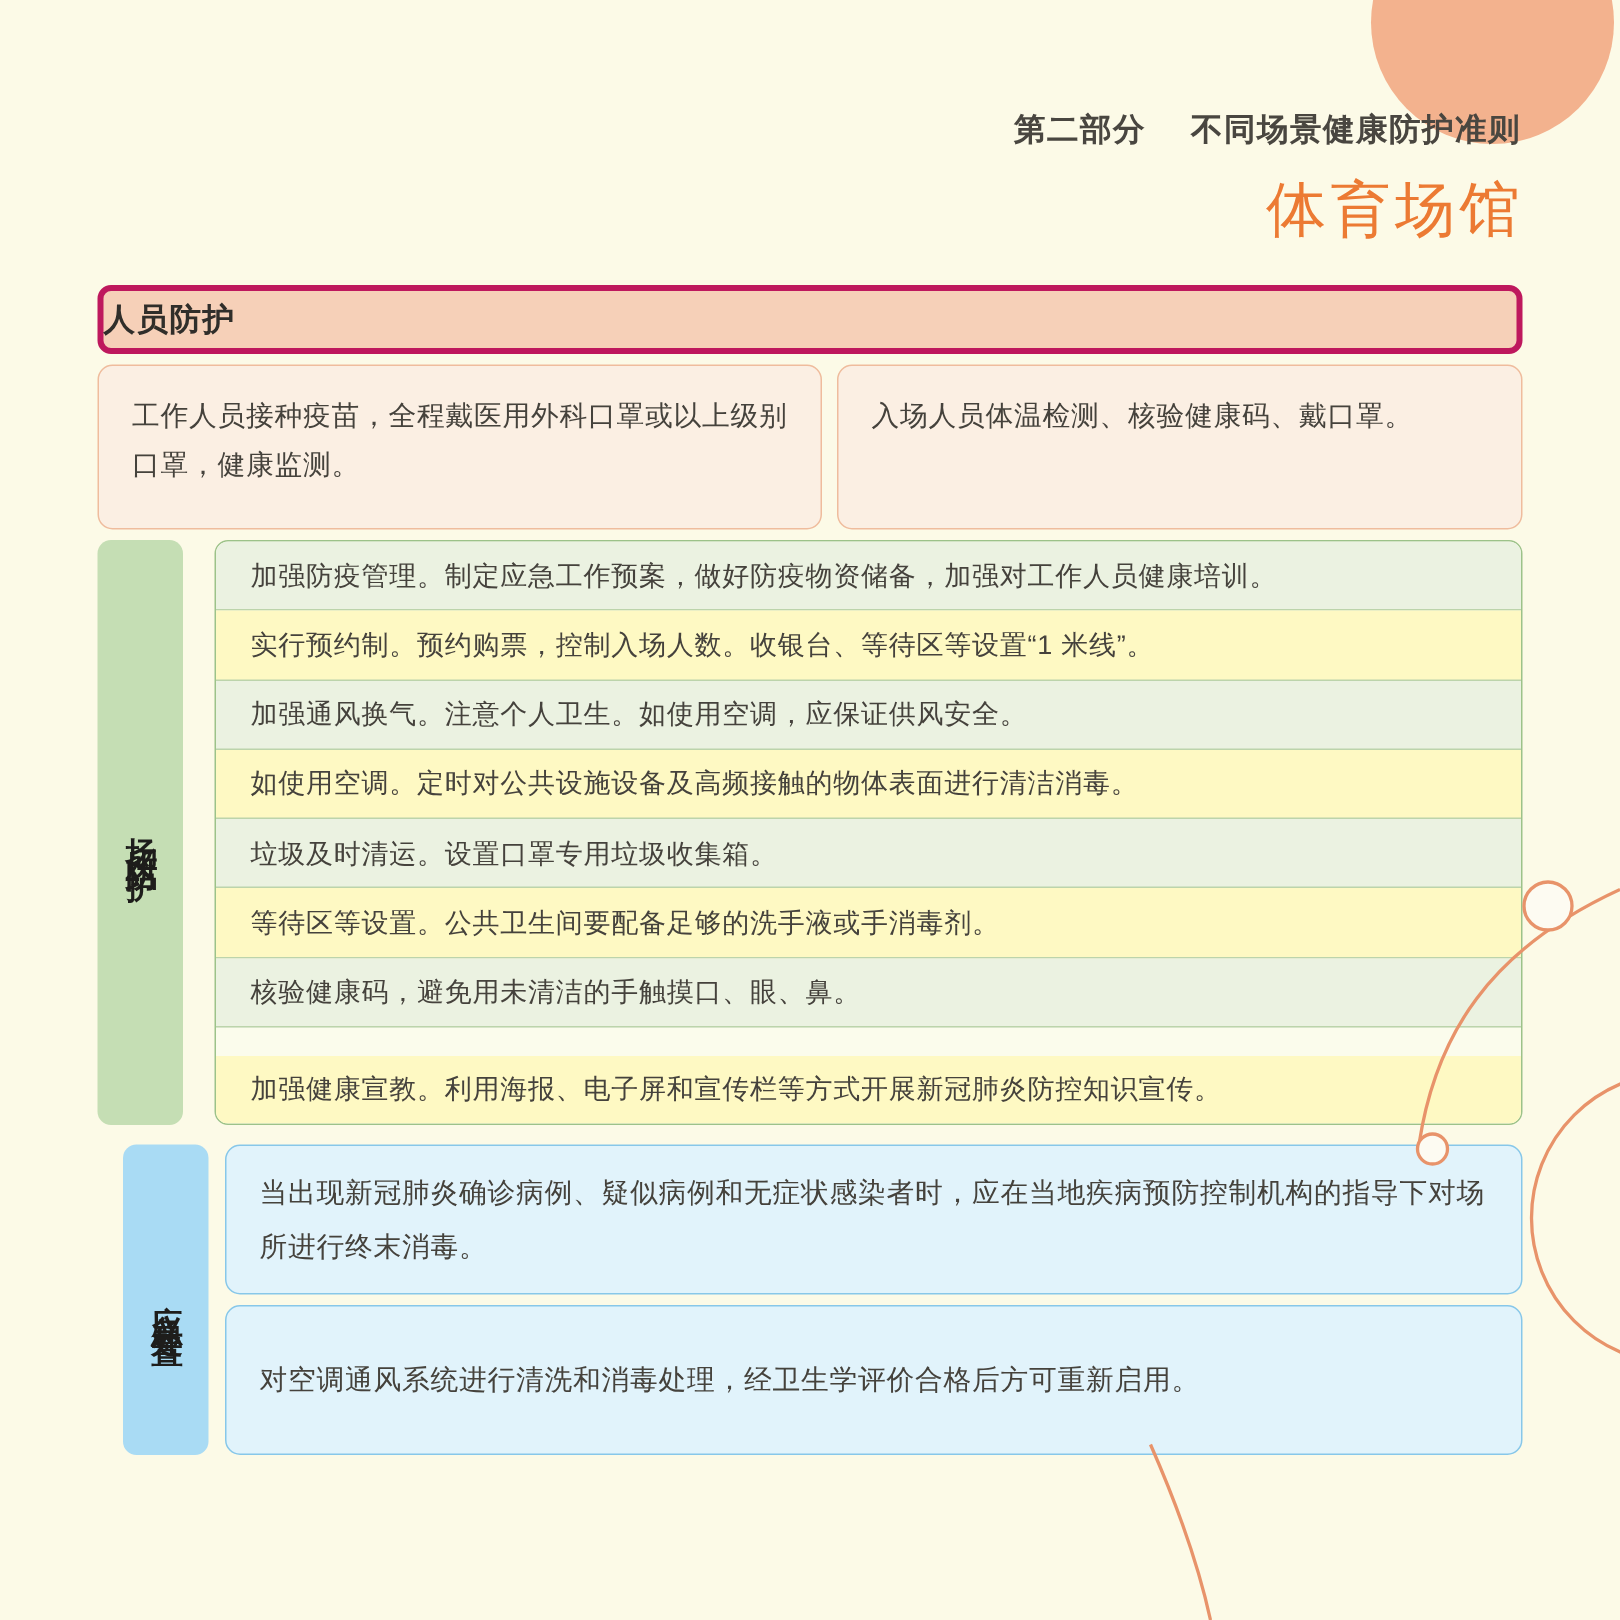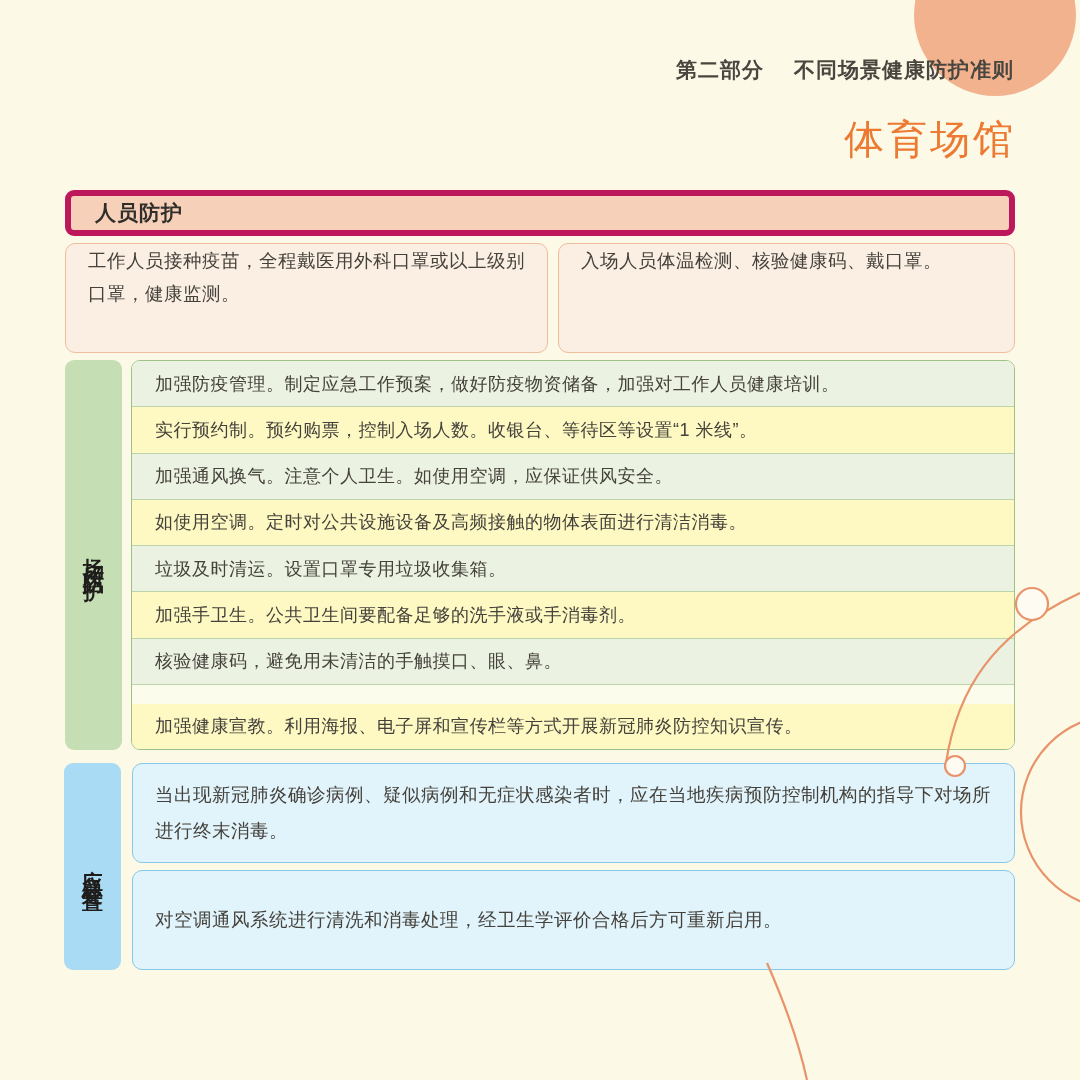--- a/index.html
+++ b/index.html
@@ -10,74 +10,74 @@
     color:#45423C;
   }
   svg.decor { position:absolute; left:0; top:0; pointer-events:none; }
   svg.decor.back { z-index:0; }
   svg.decor.front { z-index:3; }
 
   .content-block { position:absolute; z-index:1; }
 
   
   .part-heading {
-    top:56px; right:66px; font-size:21px; font-weight:bold; color:#494640;
+    top:72px; right:66px; font-size:21px; font-weight:bold; color:#494640;
     letter-spacing:1px; white-space:nowrap;
   }
   .part-heading .part-title { margin-left:30px; }
   .page-title {
     top:112px; right:64px; font-size:40px; font-weight:normal; color:#EC7A33;
     letter-spacing:3px; white-space:nowrap;
   }
 
   
   .personnel { left:65px; right:65px; top:190px; }
   .personnel-bar {
-    height:46px; background:#F6D0B8; border:6px solid #be185d; border-radius:9px;
-    display:flex; align-items:center; padding-left:24px; box-sizing:border-box;
+    height:46px; background:#F6D0B8; border:4px solid #be185d; border-radius:9px;
+    display:flex; align-items:center; box-sizing:border-box;
     font-size:21px; font-weight:bold; color:#302E2A; letter-spacing:1px;
   }
   .personnel-boxes { display:flex; gap:10px; margin-top:7px; }
   .p-box {
     background:#FBEFE3; border:1.5px solid #EFBC9D; border-radius:10px;
     box-sizing:border-box; min-height:110px; font-size:18.5px; color:#45423C;
-    padding:0 22px; line-height:1.8; letter-spacing:0.5px;
+    padding:16px 22px; line-height:1.8; letter-spacing:0.5px;
   }
   .p-box.first { width:483px; flex:none; }
   .p-box.second { flex:1; display:flex; align-items:flex-start; }
 
   
   .side-label {
     width:57px; flex:none; border-radius:9px;
     display:flex; align-items:center; justify-content:center;
   }
   .side-label span {
     writing-mode:vertical-rl; text-orientation:upright;
     font-size:21px; font-weight:bold; color:#1E1D1B; letter-spacing:7px;
   }
 
   
-  .venue { left:65px; right:65px; top:360px; display:flex; gap:9px; }
+  .venue { left:65px; right:65px; top:360px; display:flex; gap:21px; }
   .venue .side-label { background:#C5DEB4; height:390px; }
   .venue-rows {
     flex:1; height:390px; box-sizing:border-box;
     border:1.5px solid #9CC289; border-radius:9px; overflow:hidden;
     background:#FBFCEC; display:flex; flex-direction:column;
   }
   .venue-row {
     flex:1; display:flex; align-items:center; padding:0 23px;
     font-size:18px; color:#45423C; letter-spacing:0.5px;
     border-bottom:1px solid #BCD4AB; box-sizing:border-box;
   }
   .venue-row:last-child { border-bottom:none;margin-top:19px; }
   .venue-row.alt-a { background:#EBF2E1; }
   .venue-row.alt-b { background:#fef9c3; }
 
   
-  .emergency { left:64px; right:65px; top:763px; display:flex; gap:11px; }
+  .emergency { left:82px; right:65px; top:763px; display:flex; gap:11px; }
   .emergency .side-label { background:#A9DBF4; height:207px; }
   .em-boxes { flex:1; display:flex; flex-direction:column; gap:7px; }
   .e-box {
     background:#E1F3FB; border:1.5px solid #87C7E9; border-radius:10px;
     box-sizing:border-box; height:100px; display:flex; align-items:center;
     font-size:18.5px; color:#45423C; padding:10px 22px; line-height:1.95;
     letter-spacing:0.5px;
   }
 </style>
 </head>
@@ -113,21 +113,21 @@
         <div class="venue-row alt-a">加强防疫管理。制定应急工作预案，做好防疫物资储备，加强对工作人员健康培训。</div>
 
         <div class="venue-row alt-b">实行预约制。预约购票，控制入场人数。收银台、等待区等设置“1 米线”。</div>
 
         <div class="venue-row alt-a">加强通风换气。注意个人卫生。如使用空调，应保证供风安全。</div>
 
         <div class="venue-row alt-b">如使用空调。定时对公共设施设备及高频接触的物体表面进行清洁消毒。</div>
 
         <div class="venue-row alt-a">垃圾及时清运。设置口罩专用垃圾收集箱。</div>
 
-        <div class="venue-row alt-b">加强手卫生。公共卫生间要配备足够的洗手液或手消毒剂。</div>
+        <div class="venue-row alt-b">等待区等设置。公共卫生间要配备足够的洗手液或手消毒剂。</div>
 
         <div class="venue-row alt-a">核验健康码，避免用未清洁的手触摸口、眼、鼻。</div>
 
         <div class="venue-row alt-b">加强健康宣教。利用海报、电子屏和宣传栏等方式开展新冠肺炎防控知识宣传。</div>
       </div>
   </div>
 
   <div class="content-block emergency">
     <div class="side-label">
       <span>应急处置</span>

